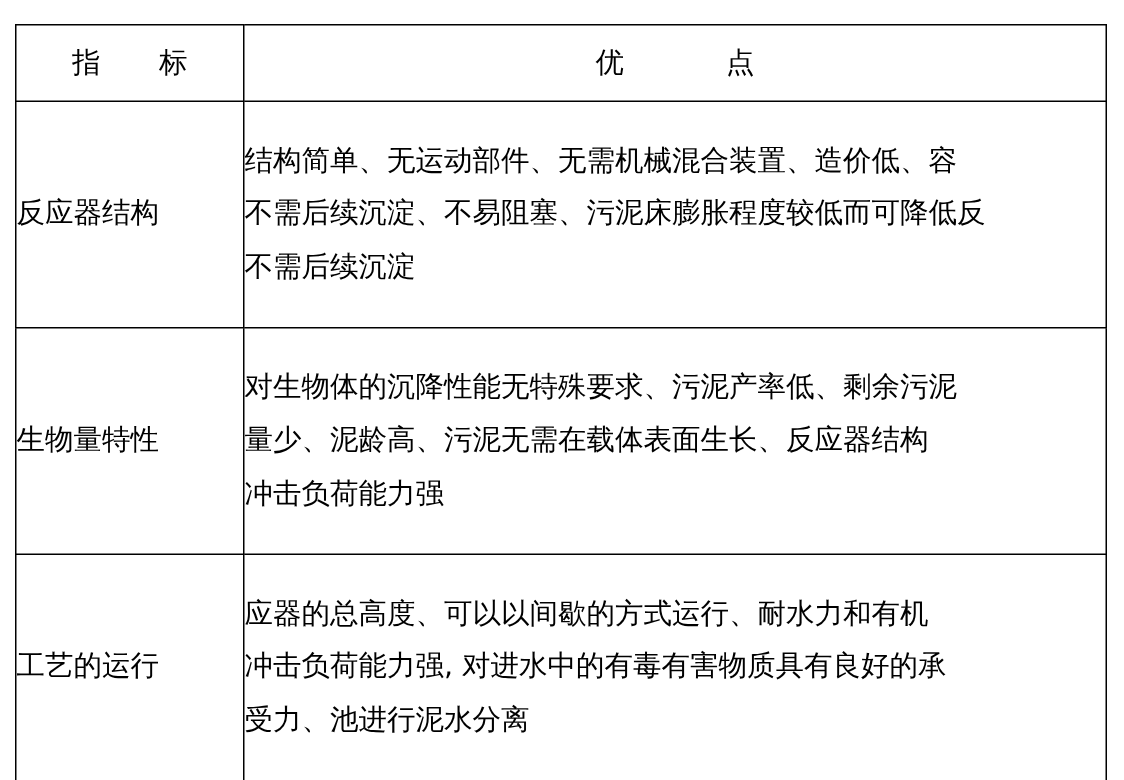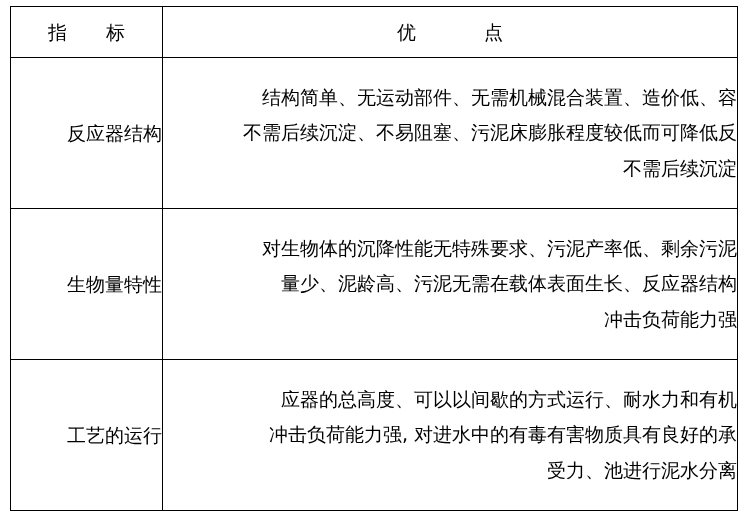--- a/index.html
+++ b/index.html
@@ -12,21 +12,21 @@
     height: 520px;
     font-family: "DejaVu Sans", "Liberation Sans", sans-serif;
     color: #000000;
     overflow: hidden;
   }
   .sheet {
     position: relative;
     width: 749px;
     height: 436px;
     box-sizing: border-box;
-    padding: 6px 10px 0 10px;
+    padding: 16px 10px 0 10px;
     border-radius: 21px;
   }
   table.spec-table {
     width: 727px;
     border-collapse: collapse;
     table-layout: fixed;
     margin: 0;
   }
   table.spec-table td,
   table.spec-table th {
@@ -41,28 +41,29 @@
     height: 50px;
     text-align: center;
     font-size: 19px;
     font-weight: normal;
     letter-spacing: 10px;
     text-indent: 10px;
     line-height: 50px;
     white-space: nowrap;
   }
   .label-cell {
-    text-align: right;
+    text-align: left;
     font-size: 19px;
     line-height: 1.5;
     padding: 4px 6px;
     white-space: nowrap;
+    font-family: Liberation Mono, monospace;
   }
   .value-cell {
-    text-align: right;
+    text-align: left;
     font-size: 19px;
     line-height: 1.85;
     padding: 12px 14px 12px 14px;
   }
   .value-cell .line {
     display: block;
     white-space: nowrap;
   }
   .row-structure .value-cell,
   .row-biomass .value-cell,

